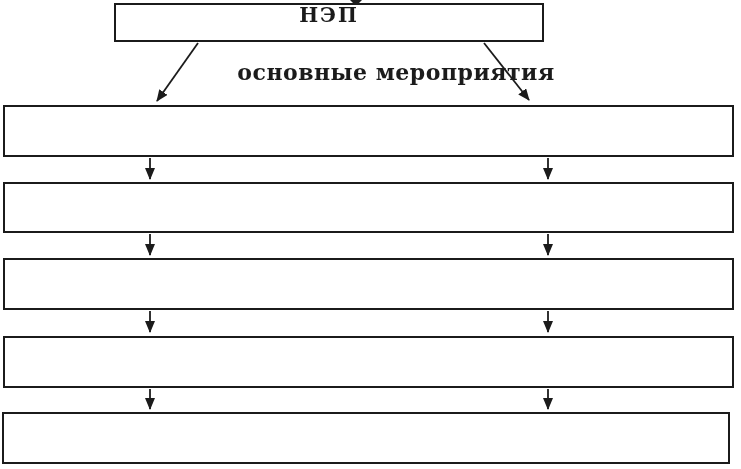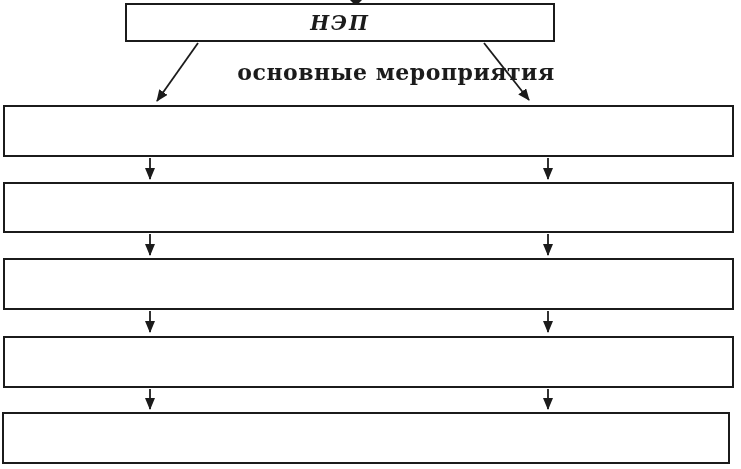--- a/index.html
+++ b/index.html
@@ -23,29 +23,28 @@
     pointer-events: none;
   }
   .arrow-line {
     stroke: var(--line);
     stroke-width: 1.8;
     fill: none;
   }
   .arrow-fill { fill: var(--line); stroke: none; }
   .top-box {
     position: absolute;
-    left: 125px; top: 3px;
+    left: 114px; top: 3px;
     width: 430px; height: 39px;
     border: 2px solid var(--line);
     background: var(--bg);
     box-sizing: border-box;
     display: flex;
-    align-items: center;
+    align-items: flex-start;
     justify-content: center;
-    font-style: italic;
   }
   .top-box span {
     font-size: 20px;
     font-weight: 600;
     letter-spacing: 2px;
     line-height: 1;
   }
   .connector-label {
     position: absolute;
     left: 0; top: 60px;

